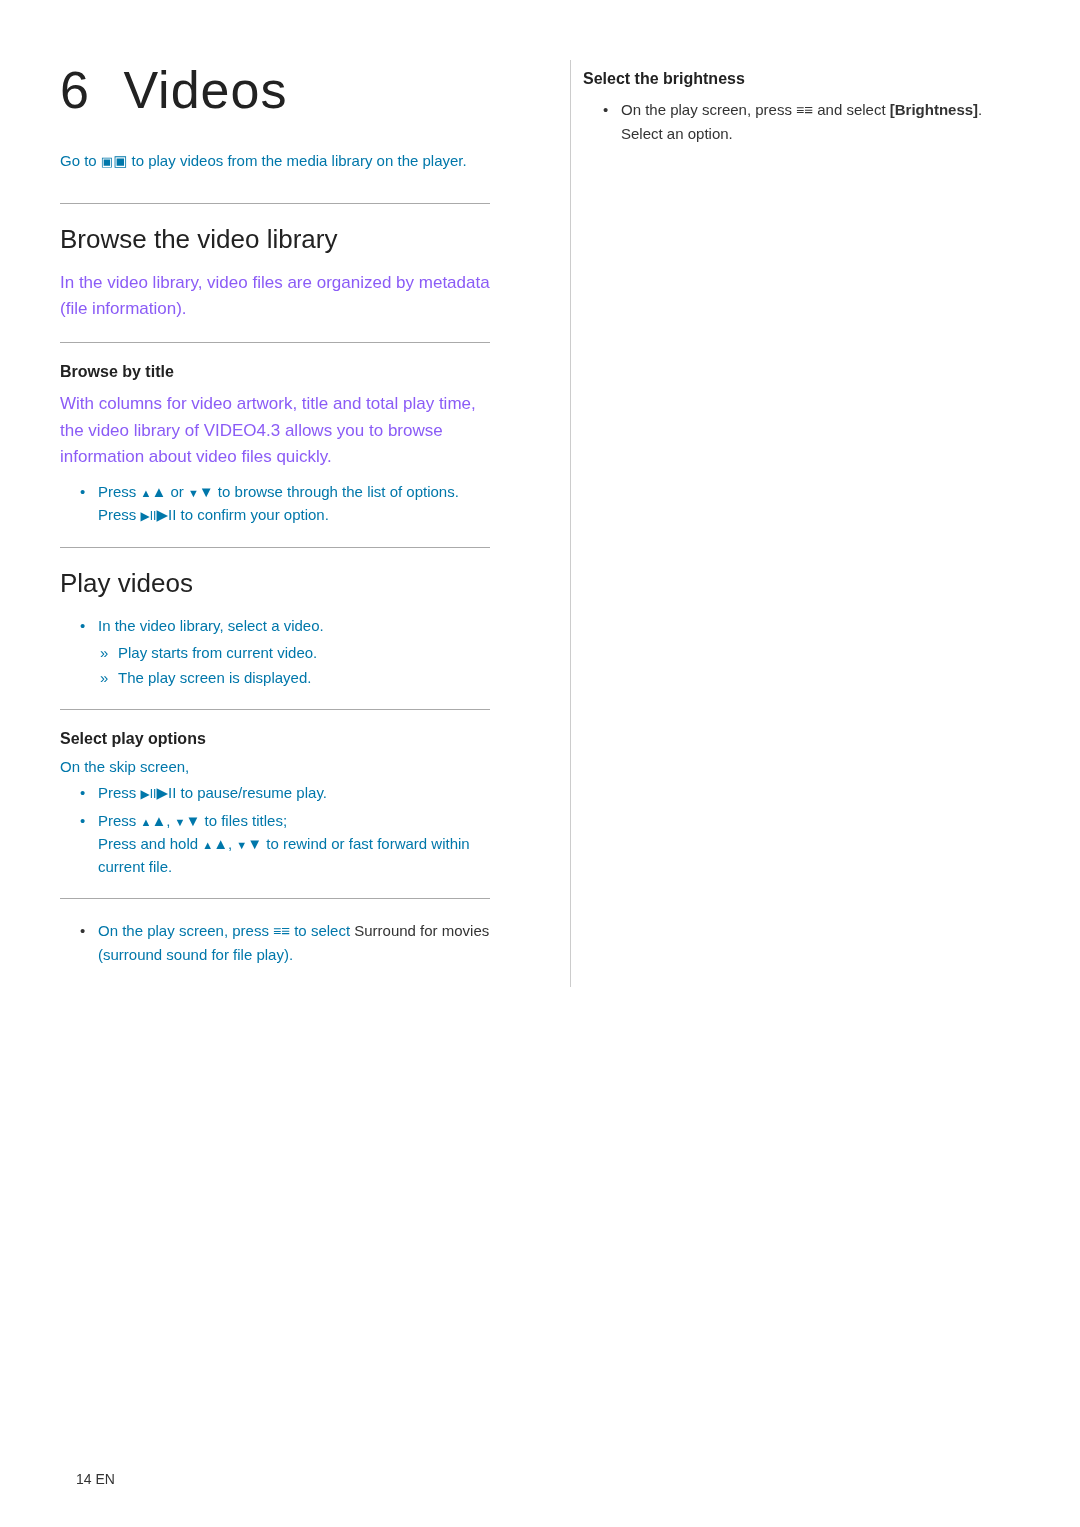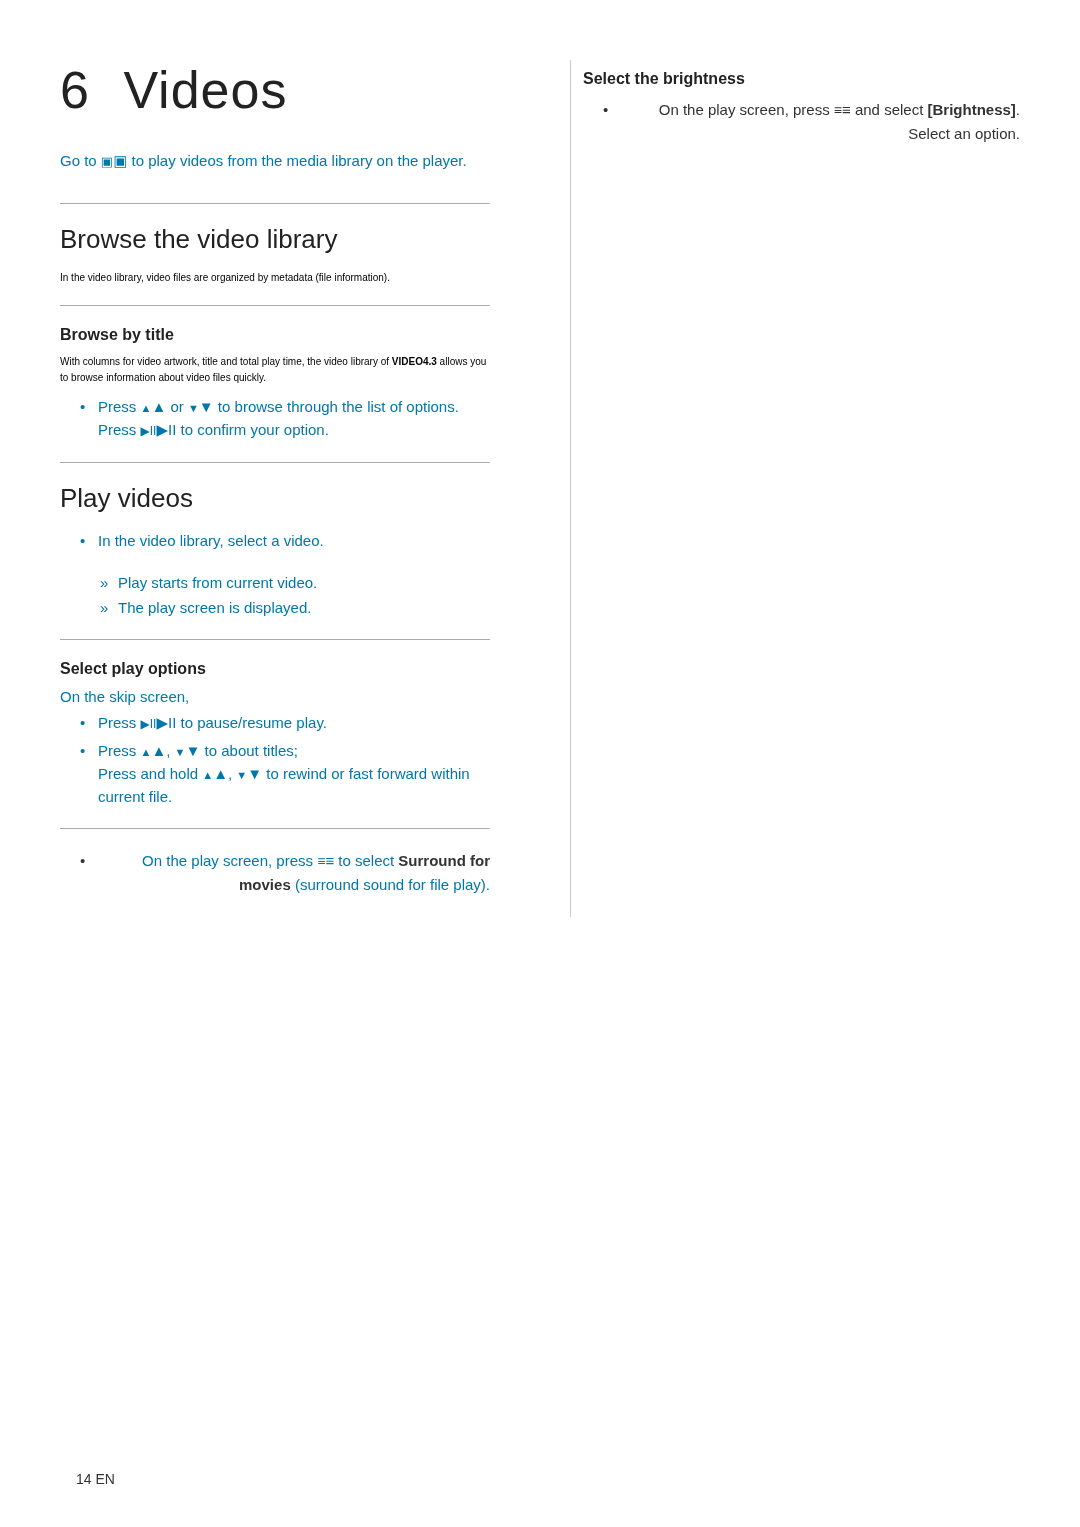--- a/index.html
+++ b/index.html
@@ -65,32 +65,32 @@
     }
 
     h3.subsection-title {
       font-size: 16px;
       font-weight: 600;
       color: #222222;
       margin-bottom: 10px;
     }
 
     p.body-text {
-      font-size: 10px;
+      font-size: 17px;
       line-height: 1.55;
-      color: #000000;
+      color: #8b5cf6;
       margin-bottom: 10px;
     }
 
     .blue-text {
       color: #0077aa;
     }
 
     .bold-text {
-      font-weight: 700;
+      font-weight: 400;
     }
 
     ul.bullet-list {
       list-style: none;
       padding-left: 20px;
       margin-bottom: 10px;
     }
 
     ul.bullet-list li {
       font-size: 15px;
@@ -104,21 +104,21 @@
     ul.bullet-list li::before {
       content: "•";
       position: absolute;
       left: 0;
       color: #0077aa;
     }
 
     ul.sub-list {
       list-style: none;
       padding-left: 20px;
-      margin-top: 19px;
+      margin-top: 4px;
     }
 
     ul.sub-list li {
       font-size: 15px;
       line-height: 1.55;
       color: #0077aa;
       padding-left: 18px;
       position: relative;
       margin-bottom: 2px;
     }
@@ -172,21 +172,20 @@
       margin-bottom: 10px;
     }
 
     .right-bullet-list li {
       font-size: 15px;
       line-height: 1.6;
       color: #333333;
       padding-left: 18px;
       position: relative;
       margin-bottom: 4px;
-      text-align: right;
     }
 
     .right-bullet-list li::before {
       content: "•";
       position: absolute;
       left: 0;
       color: #333333;
     }
 
     .brightness-bold {
@@ -263,21 +262,21 @@
     <hr class="section-divider">
 
     <div class="section-block">
       <h3 class="subsection-title">Select play options</h3>
       <p class="on-play-screen-label">On the skip screen,</p>
       <ul class="bullet-list">
         <li>
           <span>Press </span><span class="icon-play-pause">▶II</span><span> to pause/resume play.</span>
         </li>
         <li>
-          <span>Press </span><span class="icon-up">▲</span><span>, </span><span class="icon-down">▼</span><span> to about titles;</span><br>
+          <span>Press </span><span class="icon-up">▲</span><span>, </span><span class="icon-down">▼</span><span> to files titles;</span><br>
           <span>Press and hold </span><span class="icon-up">▲</span><span>, </span><span class="icon-down">▼</span><span> to rewind or fast forward within current file.</span>
         </li>
       </ul>
     </div>
 
     <hr class="section-divider">
 
     <div class="section-block">
       <ul class="right-bullet-list">
         <li>

